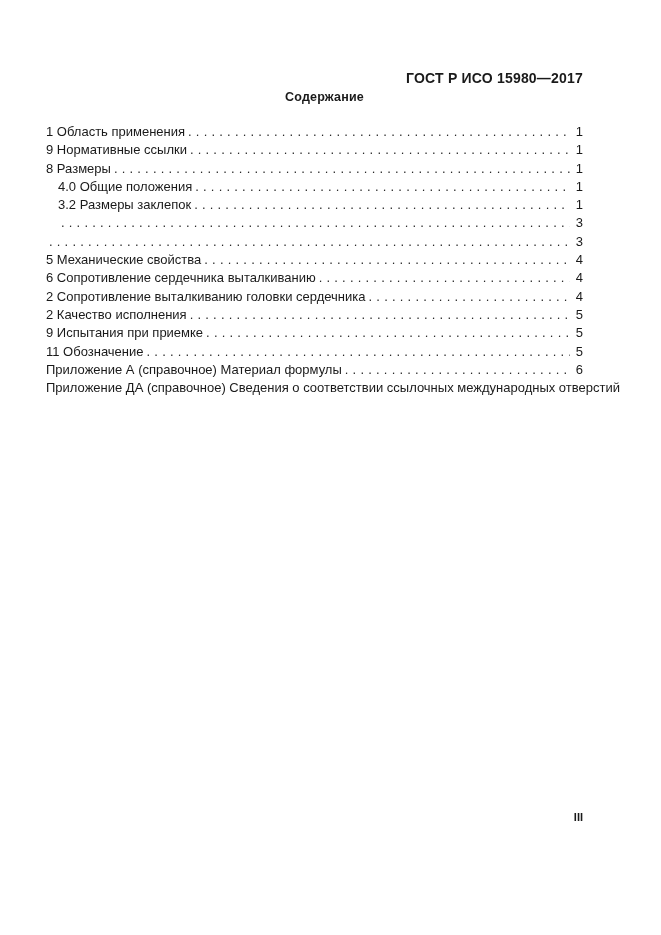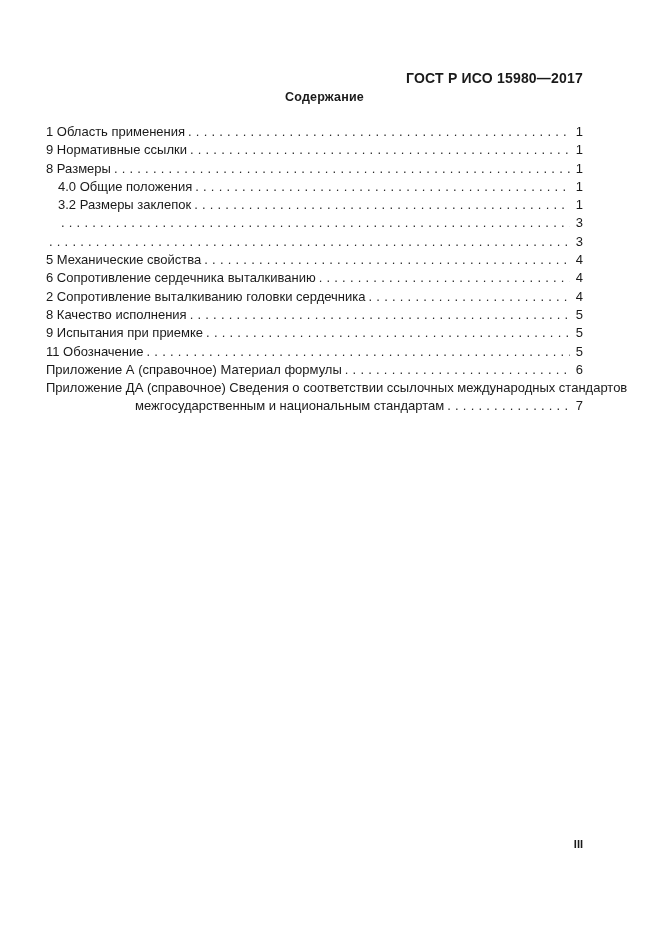--- a/index.html
+++ b/index.html
@@ -65,21 +65,21 @@
     letter-spacing: 4.2px;
     color: #2a2a2a;
   }
   .toc-page {
     flex: 0 0 auto;
     min-width: 9px;
     text-align: right;
   }
   .folio {
     position: absolute;
-    top: 838px;
+    top: 811px;
     right: 78px;
     font-size: 11px;
     font-weight: bold;
     margin-left: 46px;
   }
 </style>
 </head>
 <body>
 
 <div class="page">
@@ -130,43 +130,38 @@
         <span class="toc-label">6 Сопротивление сердечника выталкиванию</span>
         <span class="toc-leader"></span>
         <span class="toc-page">4</span>
       </div>
       <div class="toc-row">
         <span class="toc-label">2 Сопротивление выталкиванию головки сердечника</span>
         <span class="toc-leader"></span>
         <span class="toc-page">4</span>
       </div>
       <div class="toc-row">
-        <span class="toc-label">8 Качество исполнения</span>
+        <span class="toc-label">2 Качество исполнения</span>
         <span class="toc-leader"></span>
         <span class="toc-page">5</span>
       </div>
       <div class="toc-row">
         <span class="toc-label">9 Испытания при приемке</span>
         <span class="toc-leader"></span>
         <span class="toc-page">5</span>
       </div>
       <div class="toc-row">
         <span class="toc-label">11 Обозначение</span>
         <span class="toc-leader"></span>
         <span class="toc-page">5</span>
       </div>
       <div class="toc-row">
         <span class="toc-label">Приложение А (справочное) Материал формулы</span>
         <span class="toc-leader"></span>
         <span class="toc-page">6</span>
       </div>
       <div class="toc-row">
-        <span class="toc-label">Приложение ДА (справочное) Сведения о соответствии ссылочных международных стандартов</span>
-      </div>
-      <div class="toc-row cont">
-        <span class="toc-label">межгосударственным и национальным стандартам</span>
-        <span class="toc-leader"></span>
-        <span class="toc-page">7</span>
+        <span class="toc-label">Приложение ДА (справочное) Сведения о соответствии ссылочных международных отверстий</span>
       </div>
     </div>
 
   <div class="folio">III</div>
 </div>
 
 </body></html>

